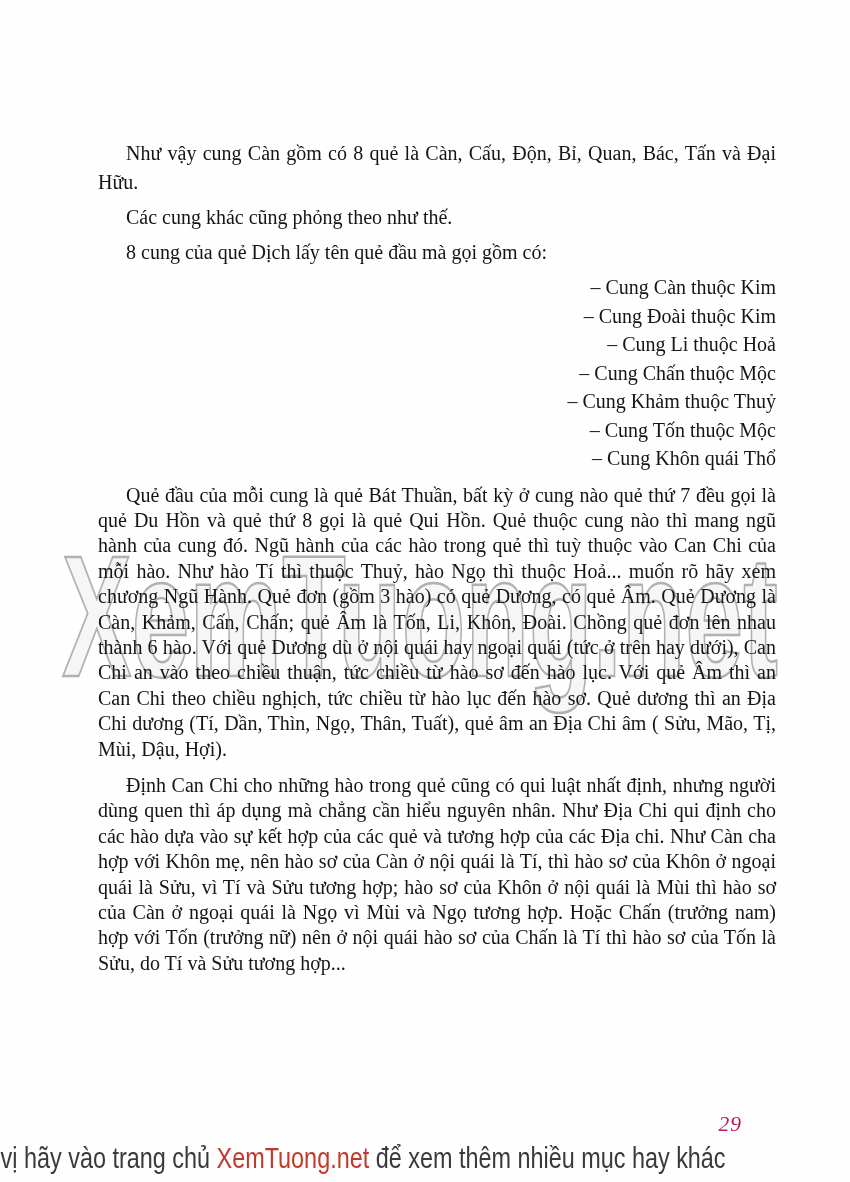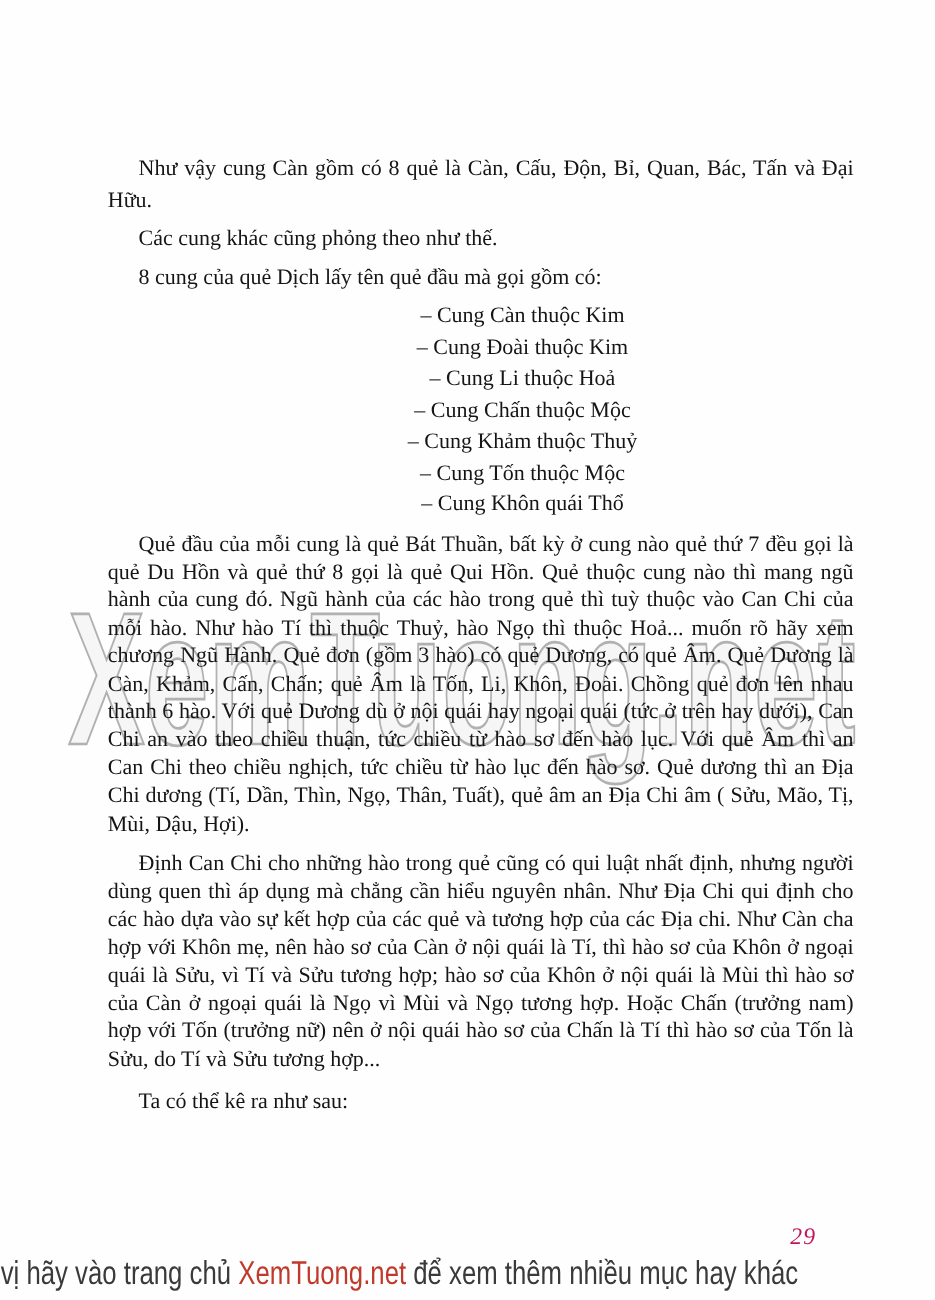--- a/index.html
+++ b/index.html
@@ -22,21 +22,21 @@
     z-index:2;color:#151515;font-size:20px;
     text-align:justify;
   }
   .para{text-indent:28px;margin:0;}
   .p-lead{line-height:29px;margin-bottom:6px;}
   .p-body{line-height:25.4px;}
   .gap-sm{margin-top:0;}
   .gap-md{margin-top:11px;}
   .gap-lg{margin-top:13px;}
   .cung-list{
-    margin:5px 0 10px 76px;line-height:28.5px;text-align:center;font-family:Liberation Serif, serif;
+    margin:5px 0 10px 76px;line-height:28.5px;text-align:right;font-family:Liberation Serif, serif;
   }
   .cung-list .item{white-space:nowrap;}
   .page-number{
     position:absolute;top:1112px;right:108px;z-index:2;
     font-size:21.5px;color:#be185d;letter-spacing:1px;font-style:italic;
   }
   .footer{
     position:absolute;top:1139px;left:0;width:676px;z-index:3;
     display:flex;justify-content:center;
   }
@@ -66,21 +66,20 @@
       <div class="item">– Cung Đoài thuộc Kim</div>
       <div class="item">– Cung Li thuộc Hoả</div>
       <div class="item">– Cung Chấn thuộc Mộc</div>
       <div class="item">– Cung Khảm thuộc Thuỷ</div>
       <div class="item">– Cung Tốn thuộc Mộc</div>
       <div class="item">– Cung Khôn quái Thổ</div>
     </div>
 
     <p class="para p-body gap-sm">Quẻ đầu của mỗi cung là quẻ Bát Thuần, bất kỳ ở cung nào quẻ thứ 7 đều gọi là quẻ Du Hồn và quẻ thứ 8 gọi là quẻ Qui Hồn. Quẻ thuộc cung nào thì mang ngũ hành của cung đó. Ngũ hành của các hào trong quẻ thì tuỳ thuộc vào Can Chi của mỗi hào. Như hào Tí thì thuộc Thuỷ, hào Ngọ thì thuộc Hoả... muốn rõ hãy xem chương Ngũ Hành. Quẻ đơn (gồm 3 hào) có quẻ Dương, có quẻ Âm. Quẻ Dương là Càn, Khảm, Cấn, Chấn; quẻ Âm là Tốn, Li, Khôn, Đoài. Chồng quẻ đơn lên nhau thành 6 hào. Với quẻ Dương dù ở nội quái hay ngoại quái (tức ở trên hay dưới), Can Chi an vào theo chiều thuận, tức chiều từ hào sơ đến hào lục. Với quẻ Âm thì an Can Chi theo chiều nghịch, tức chiều từ hào lục đến hào sơ. Quẻ dương thì an Địa Chi dương (Tí, Dần, Thìn, Ngọ, Thân, Tuất), quẻ âm an Địa Chi âm ( Sửu, Mão, Tị, Mùi, Dậu, Hợi).</p>
     <p class="para p-body gap-md">Định Can Chi cho những hào trong quẻ cũng có qui luật nhất định, nhưng người dùng quen thì áp dụng mà chẳng cần hiểu nguyên nhân. Như Địa Chi qui định cho các hào dựa vào sự kết hợp của các quẻ và tương hợp của các Địa chi. Như Càn cha hợp với Khôn mẹ, nên hào sơ của Càn ở nội quái là Tí, thì hào sơ của Khôn ở ngoại quái là Sửu, vì Tí và Sửu tương hợp; hào sơ của Khôn ở nội quái là Mùi thì hào sơ của Càn ở ngoại quái là Ngọ vì Mùi và Ngọ tương hợp. Hoặc Chấn (trưởng nam) hợp với Tốn (trưởng nữ) nên ở nội quái hào sơ của Chấn là Tí thì hào sơ của Tốn là Sửu, do Tí và Sửu tương hợp...</p>
-    <p class="para p-body gap-lg">Ta có thể kê ra như sau:</p>
   </div>
 
   <div class="page-number">29</div>
 
   <div class="footer">
     <div class="footer-inner"><span>Qúy vị hãy vào trang chủ </span><span class="footer-link">XemTuong.net</span><span> để xem thêm nhiều mục hay khác</span></div>
   </div>
 
 </div>
 

